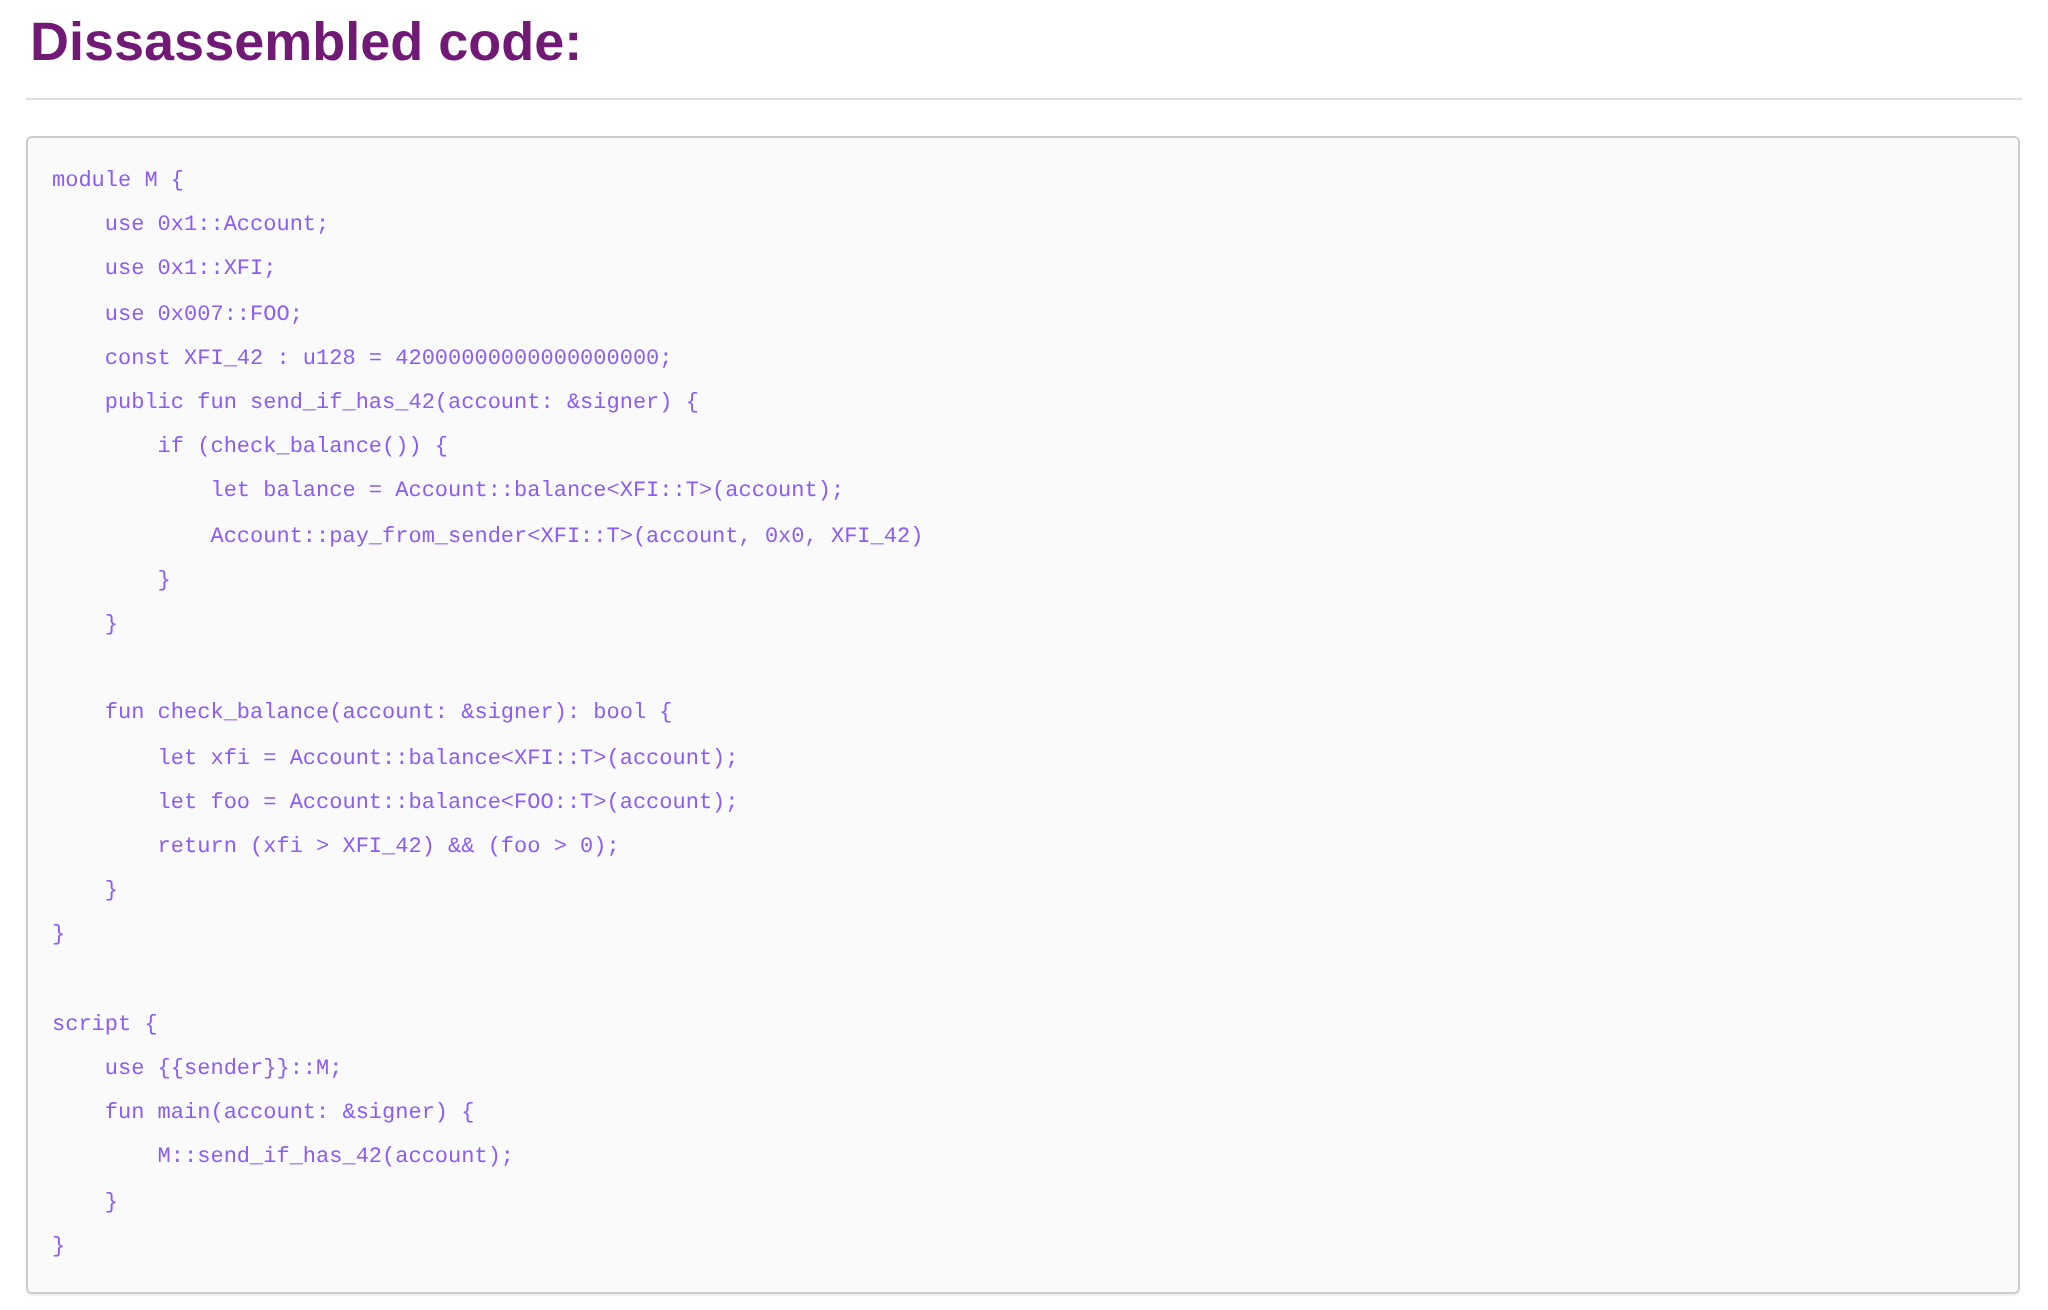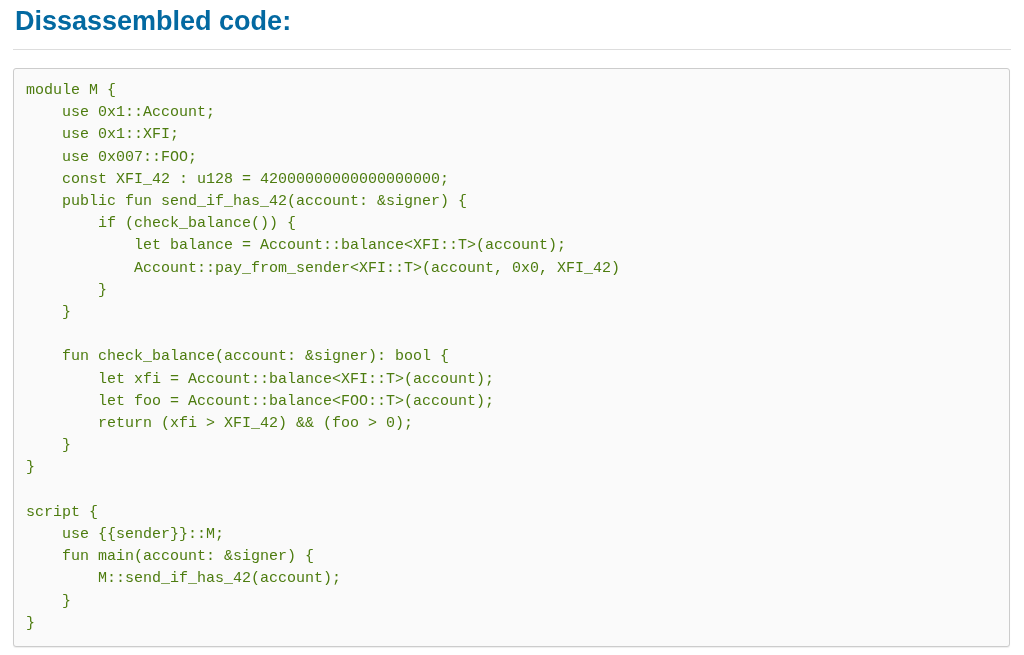--- a/index.html
+++ b/index.html
@@ -18,41 +18,41 @@
     background: #ffffff;
     font-family: "Liberation Sans", sans-serif;
   }
   h1.page-title {
     margin: 0;
     padding: 2px 0 12px 2px;
     border-bottom: 1px solid #dddddd;
     font-size: 27px;
     line-height: 31px;
     font-weight: 700;
-    color: #0369a1;
+    color: #701a75;
     font-family: "Liberation Sans", sans-serif;
   }
   pre.code-block {
     box-sizing: border-box;
     margin: 18px 0 0 0;
     width: 997px;
     min-height: 566px;
     background: #fafafa;
     border: 1px solid #cccccc;
     border-radius: 3px;
     box-shadow: 0 1px 1px rgba(0,0,0,0.07);
     padding: 11px 12px;
     overflow: hidden;
   }
   pre.code-block code {
     display: block;
     font-family: "Liberation Mono", "DejaVu Sans Mono", monospace;
-    font-size: 15px;
+    font-size: 11px;
     line-height: 22.2px;
-    color: #4d7c0f;
+    color: #8b5cf6;
     white-space: pre;
   }
 </style>
 </head>
 <body>
 
 <div class="page">
   <h1 class="page-title">Dissassembled code:</h1>
   <pre class="code-block"><code>module M {
     use 0x1::Account;

